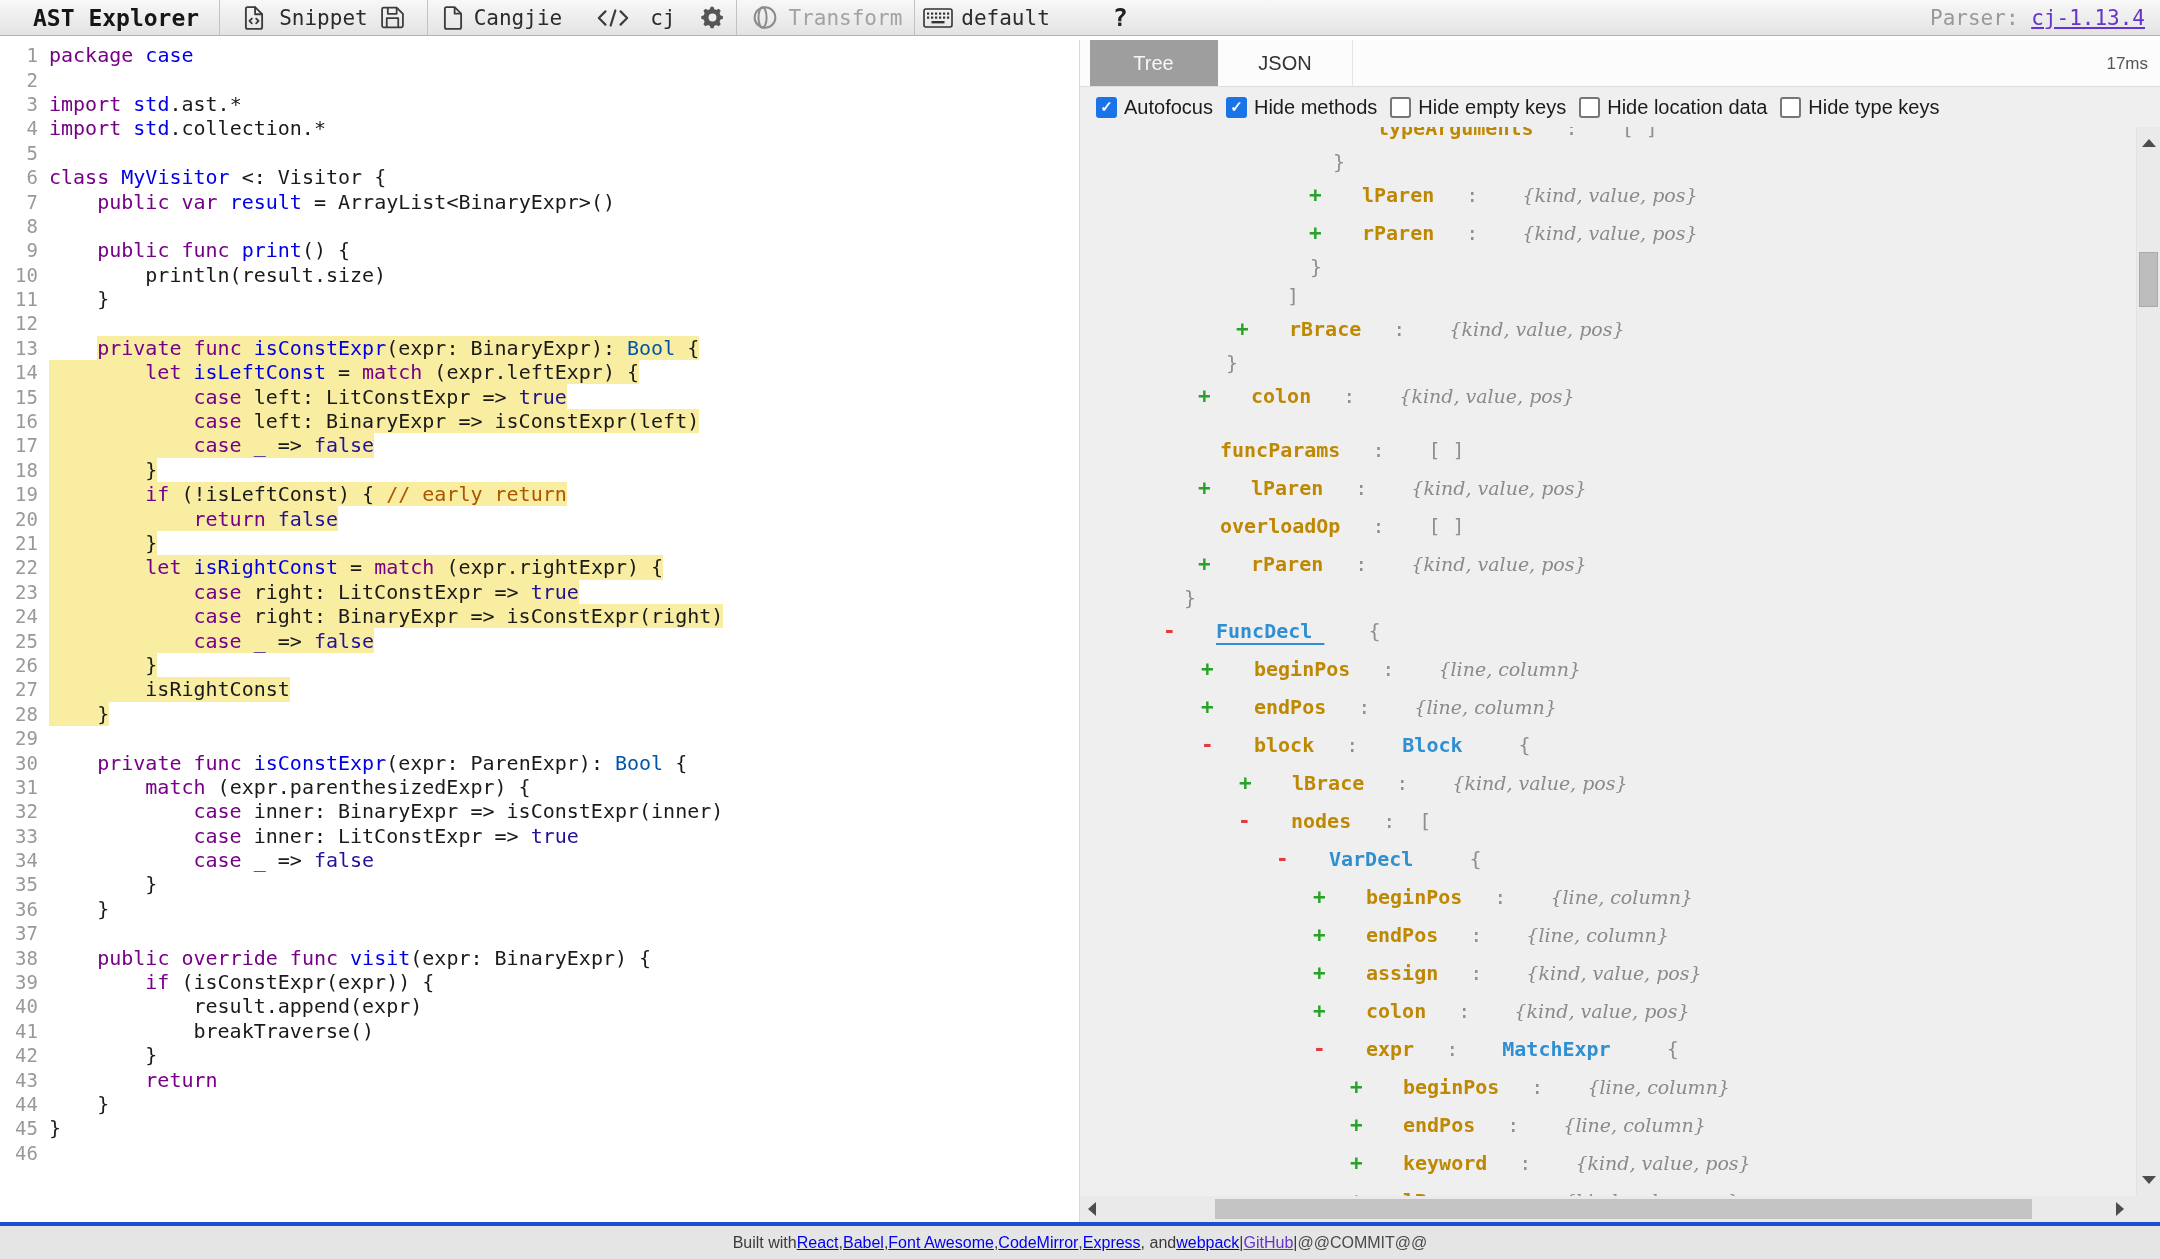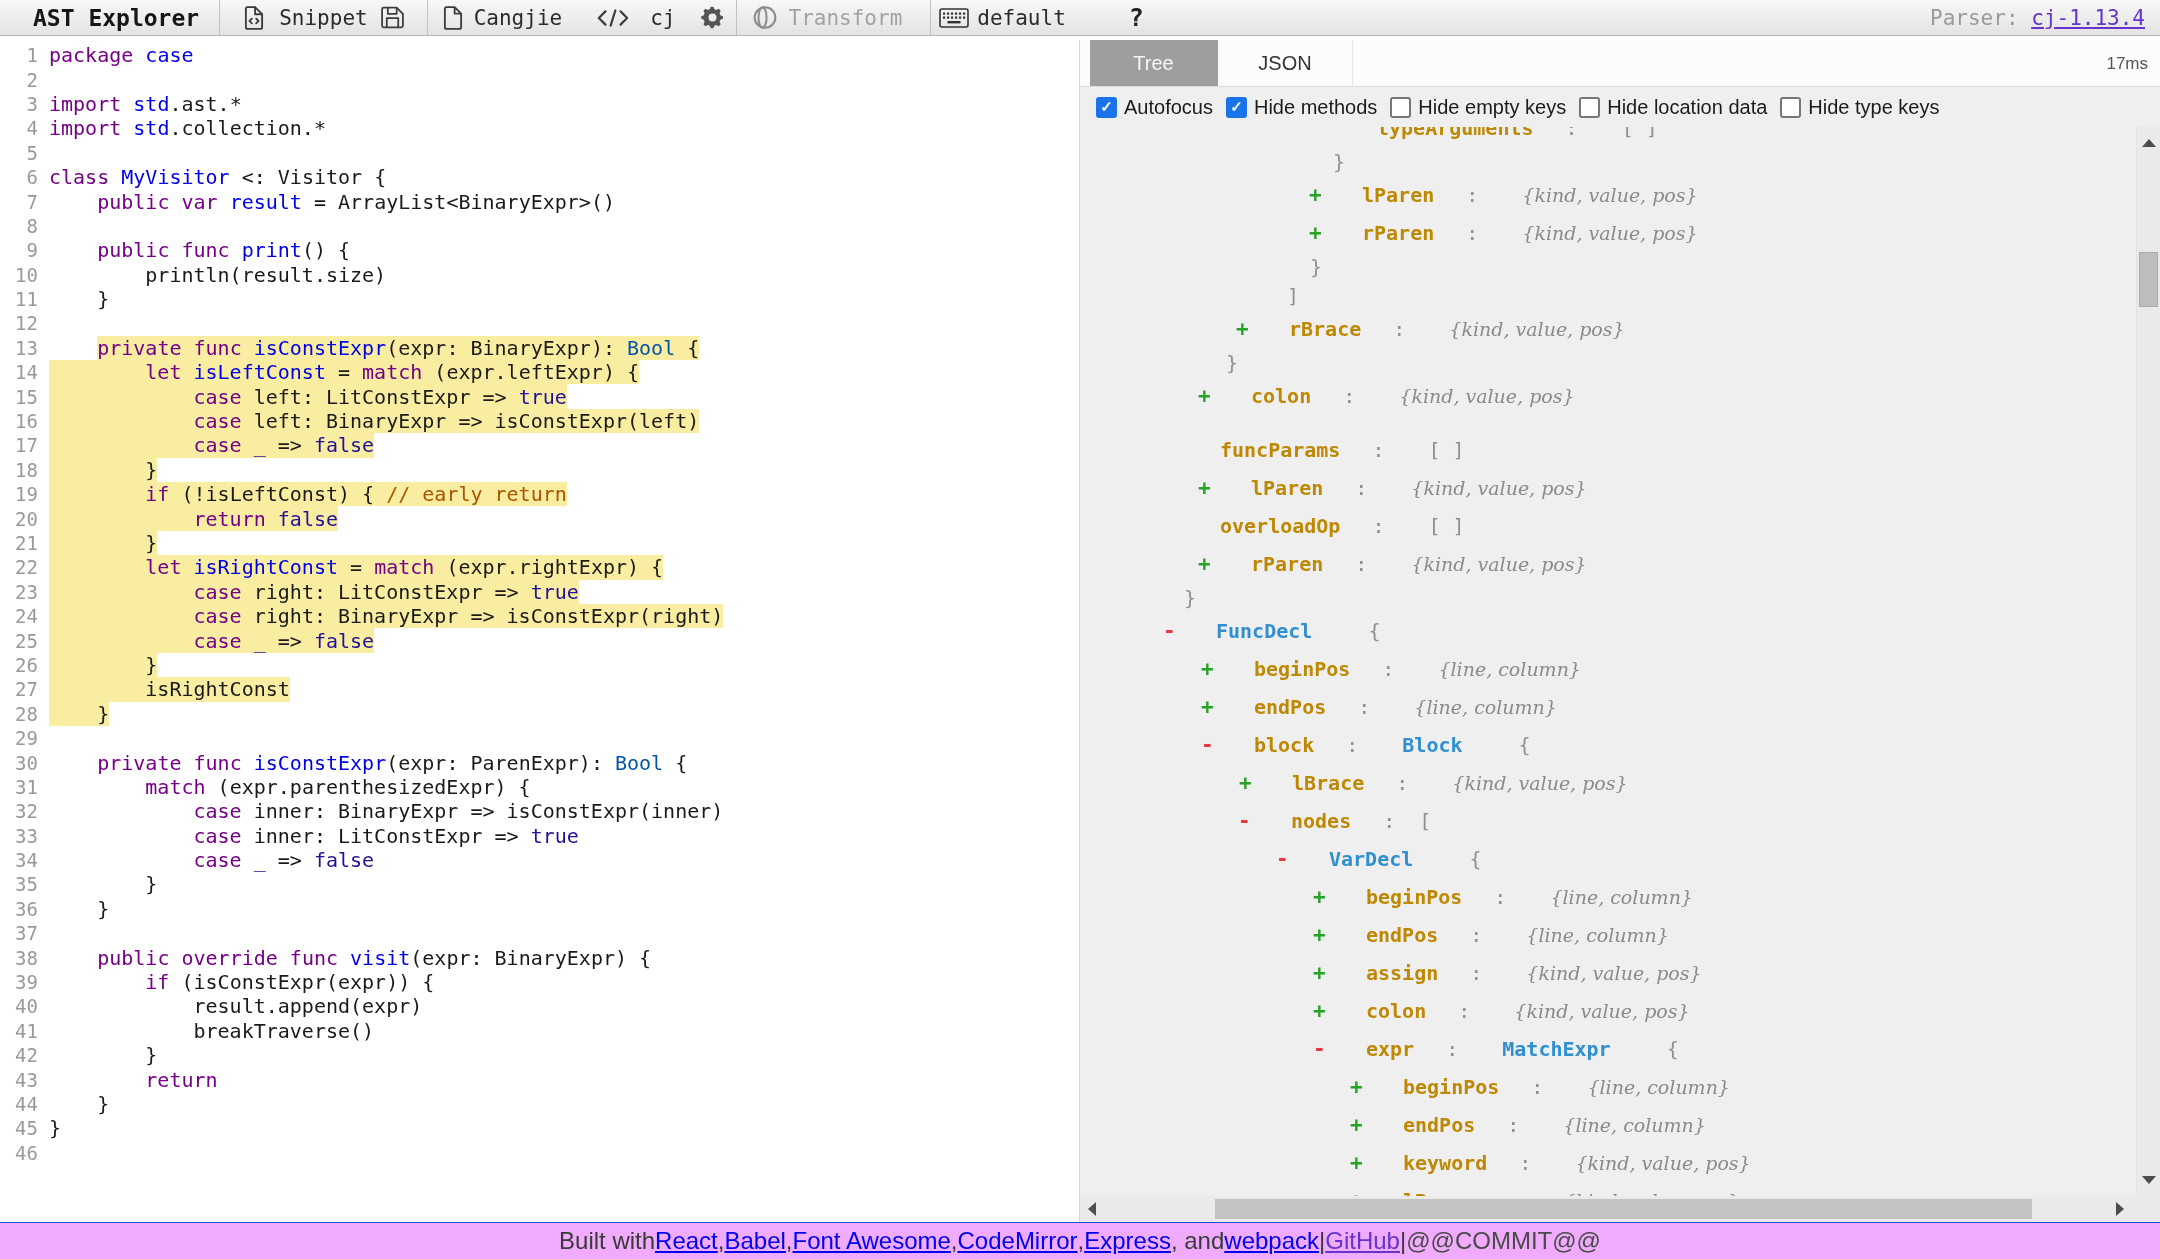--- a/index.html
+++ b/index.html
@@ -16,21 +16,21 @@
   
   #toolbar{position:absolute;top:0;left:0;width:2160px;height:36px;
     background:linear-gradient(#f8f8f8,#e3e3e3);border-bottom:1px solid #b3b3b3;
     display:flex;align-items:center;font-family:"DejaVu Sans Mono",monospace;
     font-size:21px;color:#2b2b2b;}
   .tb-group{display:flex;align-items:center;height:100%;}
   .tb-divider{border-right:1px solid #c2c2c2;}
   #tb-title{padding:0 20px 0 33px;font-weight:bold;font-size:23px;color:#161616;}
   #tb-snippet{padding:0 22px 0 21px;gap:12px;}
   #tb-lang{padding:0 11px 0 12px;gap:8px;}
-  #tb-transform{padding:0 28px 0 13px;gap:9px;color:#a2a2a2;}
+  #tb-transform{padding:0 12px 0 13px;gap:9px;color:#a2a2a2;}
   #tb-keymap{padding:0 0 0 8px;gap:8px;}
   .tb-spacer{flex:1;}
   #tb-parser{padding-right:15px;}
   #tb-parser .plabel{color:#999;}
   #tb-parser a{color:var(--visited);text-decoration:underline;}
   .tb-gap-l{margin-left:26px;} .tb-gap-m{margin-left:12px;} .tb-gap-s{margin-left:16px;}
   #help-q{font-weight:bold;font-size:25px;color:#222;margin-left:55px;}
   .icon{display:block;}
 
   
@@ -69,21 +69,21 @@
   #tree{position:absolute;top:87px;left:0;width:1054px;height:1069px;overflow:hidden;
     font-family:"DejaVu Sans Mono",monospace;font-size:20px;}
   #tree-lines{margin-left:20px;margin-top:-18px;}
   .tline{display:flex;align-items:center;white-space:pre;gap:32px;}
   .tline.entry{height:38px;}
   .tline.closer{height:29px;}
   .marker{width:21px;font-weight:bold;font-size:21px;}
   .marker.plus{color:var(--plus);} .marker.minus{color:var(--minus);}
   .tkey{color:var(--tkey);font-weight:bold;}
   .tnode{color:var(--tnode);font-weight:bold;}
-  .tlink{color:var(--tnode);font-weight:bold;
+  .tlink{color:var(--tnode);font-weight:bold;text-decoration:underline;
     text-underline-offset:5px;cursor:pointer;}
   .tgr{color:#8f8f8f;}
   .tph{color:#8a8a8a;font-family:"DejaVu Serif",serif;font-style:italic;font-size:19px;}
 
   
   #vscroll{position:absolute;top:87px;right:0;width:24px;height:1069px;background:#eaeaea;
     border-left:1px solid #e3e3e3;}
   #vthumb{position:absolute;top:125px;left:2px;width:19px;height:55px;background:#bdbdbd;
     border:1px solid #aaa;}
   .arr{width:0;height:0;position:absolute;}
@@ -93,23 +93,23 @@
     border-top:8px solid #4d4d4d;}
   #hscroll{position:absolute;top:1156px;left:0;width:1054px;height:26px;background:#eaeaea;}
   #hthumb{position:absolute;left:135px;top:3px;width:817px;height:20px;background:#c3c3c3;}
   #harr-l{left:8px;top:6px;border-top:7px solid transparent;border-bottom:7px solid transparent;
     border-right:8px solid #4d4d4d;}
   #harr-r{right:10px;top:6px;border-top:7px solid transparent;border-bottom:7px solid transparent;
     border-left:8px solid #4d4d4d;}
   #sb-corner{position:absolute;top:1156px;right:0;width:26px;height:26px;background:#eaeaea;}
 
   
-  #footer{position:absolute;top:1222px;left:0;width:2160px;height:37px;background:#f0abfc;
-    border-top:1px solid #1d4ed8;display:flex;align-items:center;justify-content:center;
-    font-size:24px;color:#3a3a3a;}
+  #footer{position:absolute;top:1222px;left:0;width:2160px;height:37px;background:#e5e5e5;
+    border-top:4px solid #1d4ed8;display:flex;align-items:center;justify-content:center;
+    font-size:16px;color:#3a3a3a;}
   #footer a{color:var(--blue);text-decoration:underline;}
   #footer a.visited{color:var(--visited);}
   #footer .muted{color:#4a4a4a;}
 </style>
 </head>
 <body>
 
 <div id="toolbar">
   <div class="tb-group tb-divider" id="tb-title">AST Explorer</div>
 

